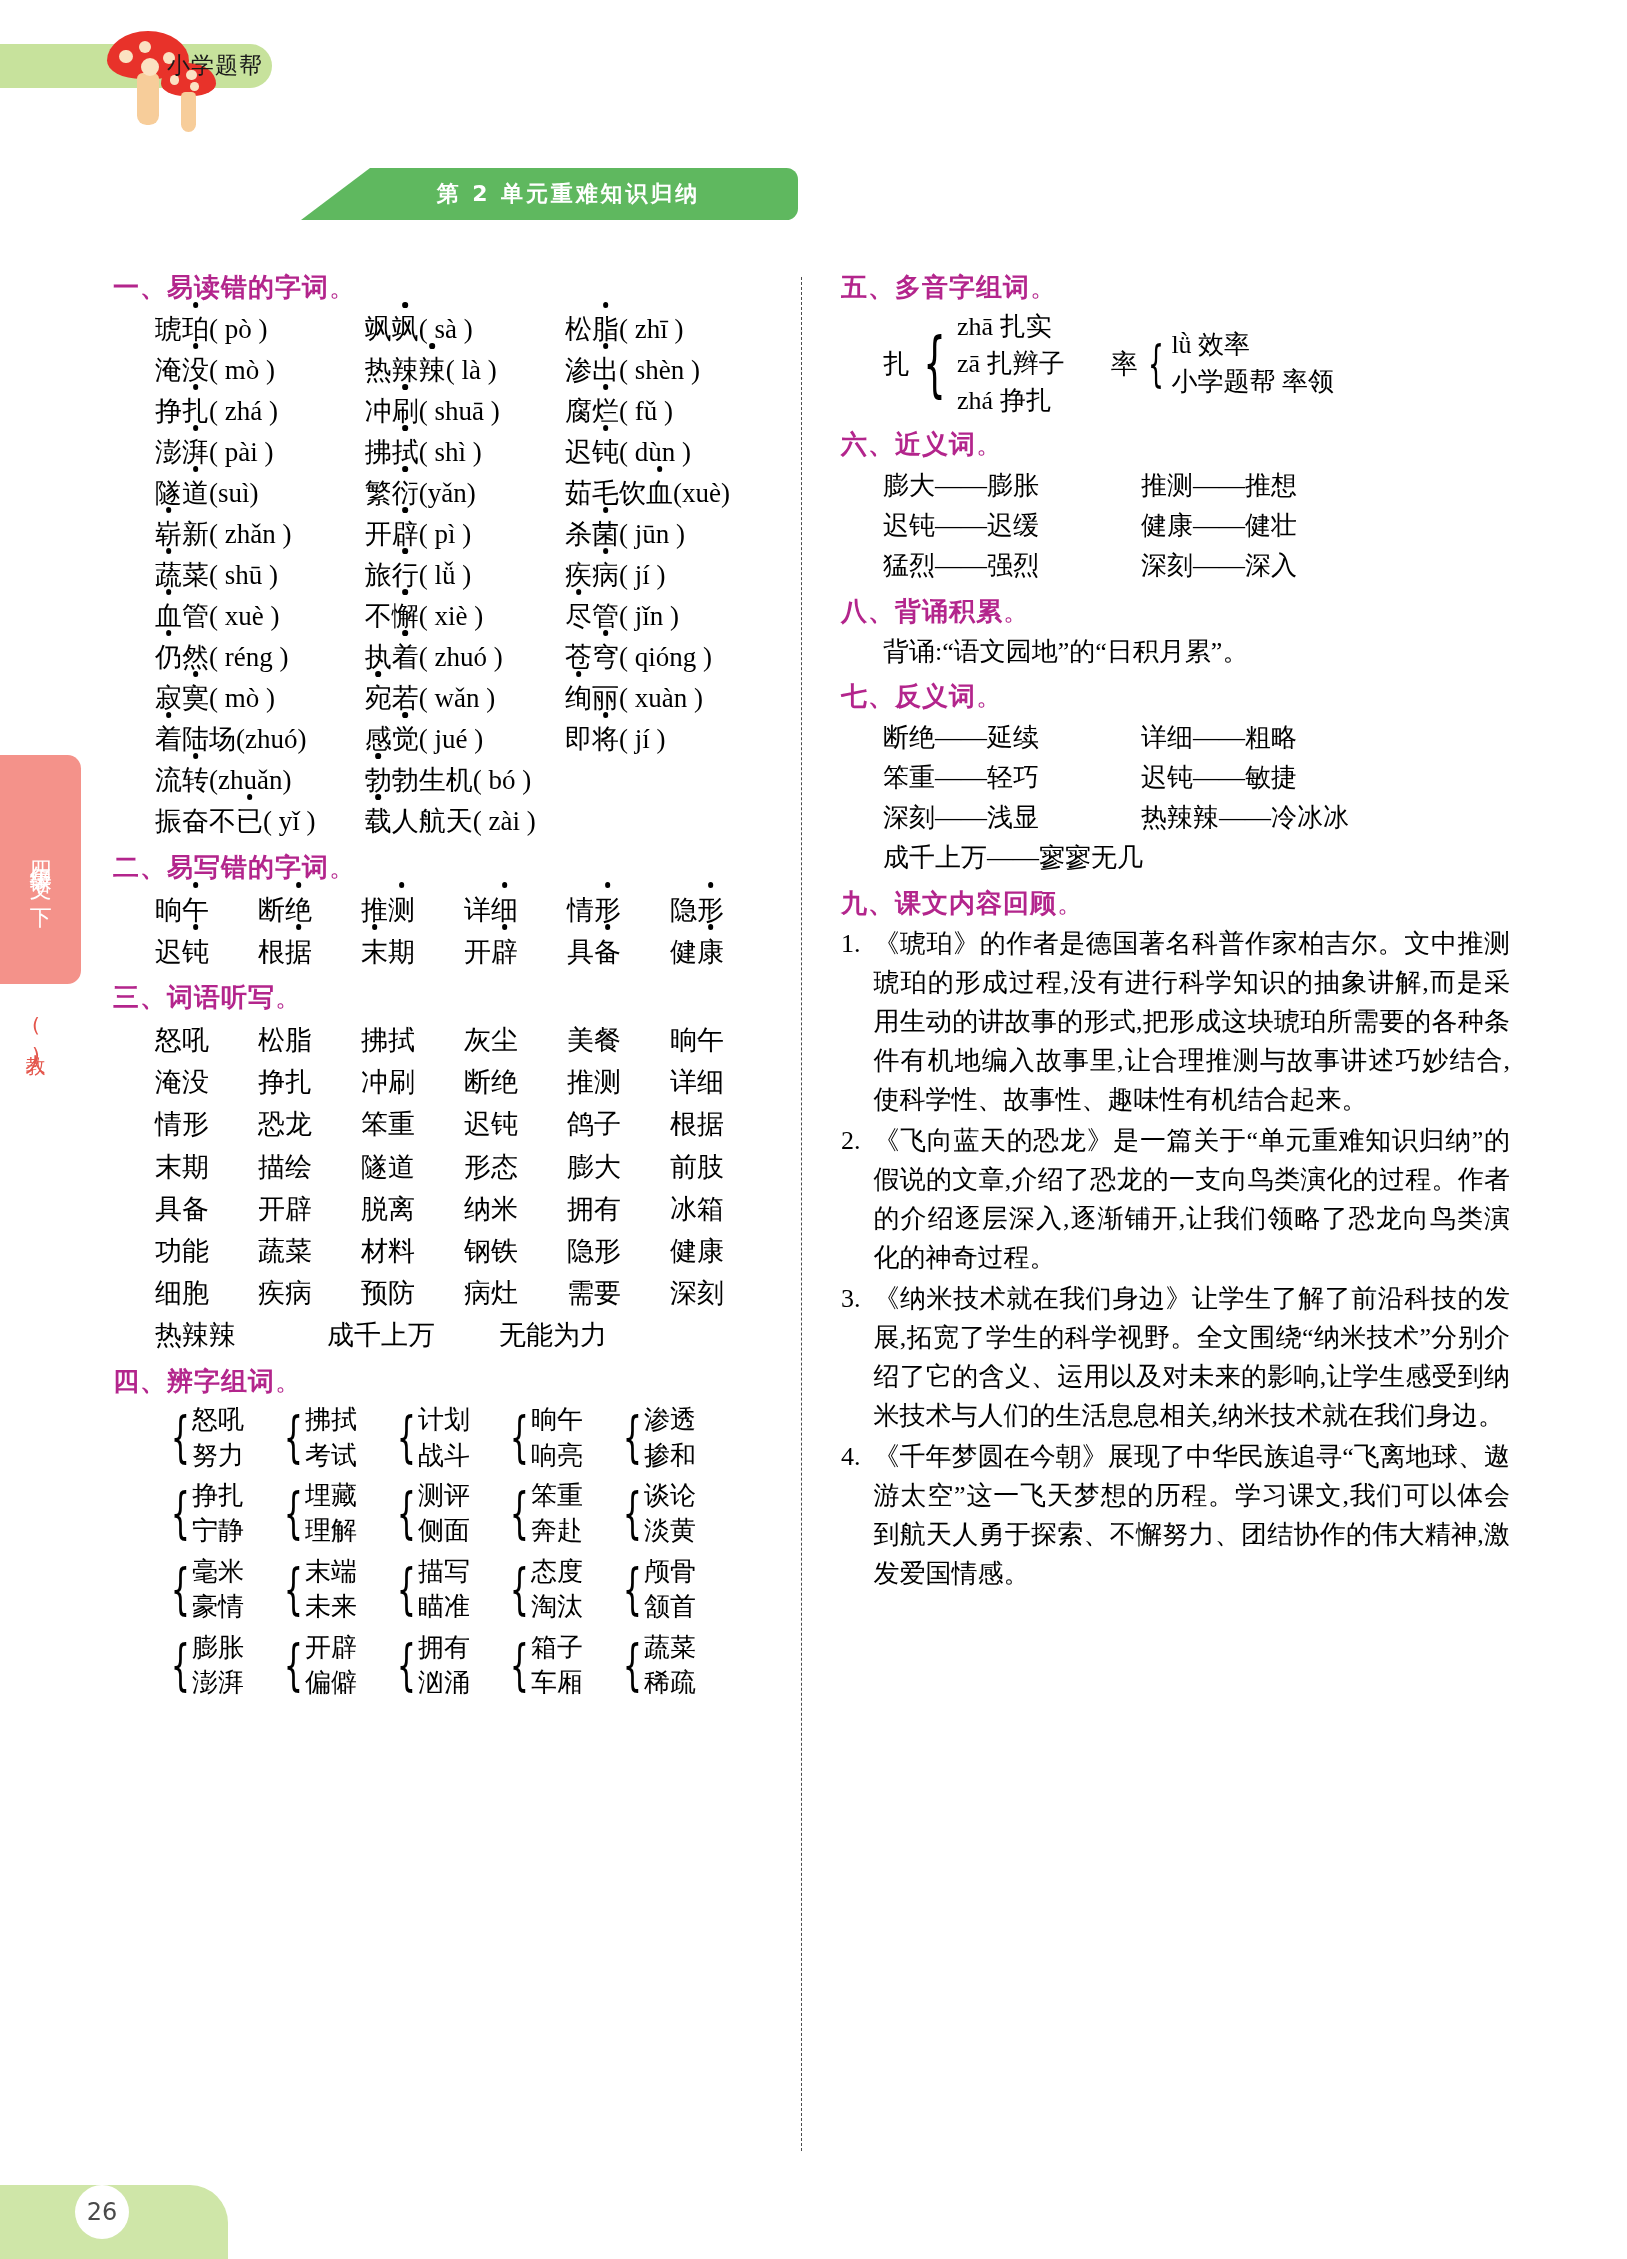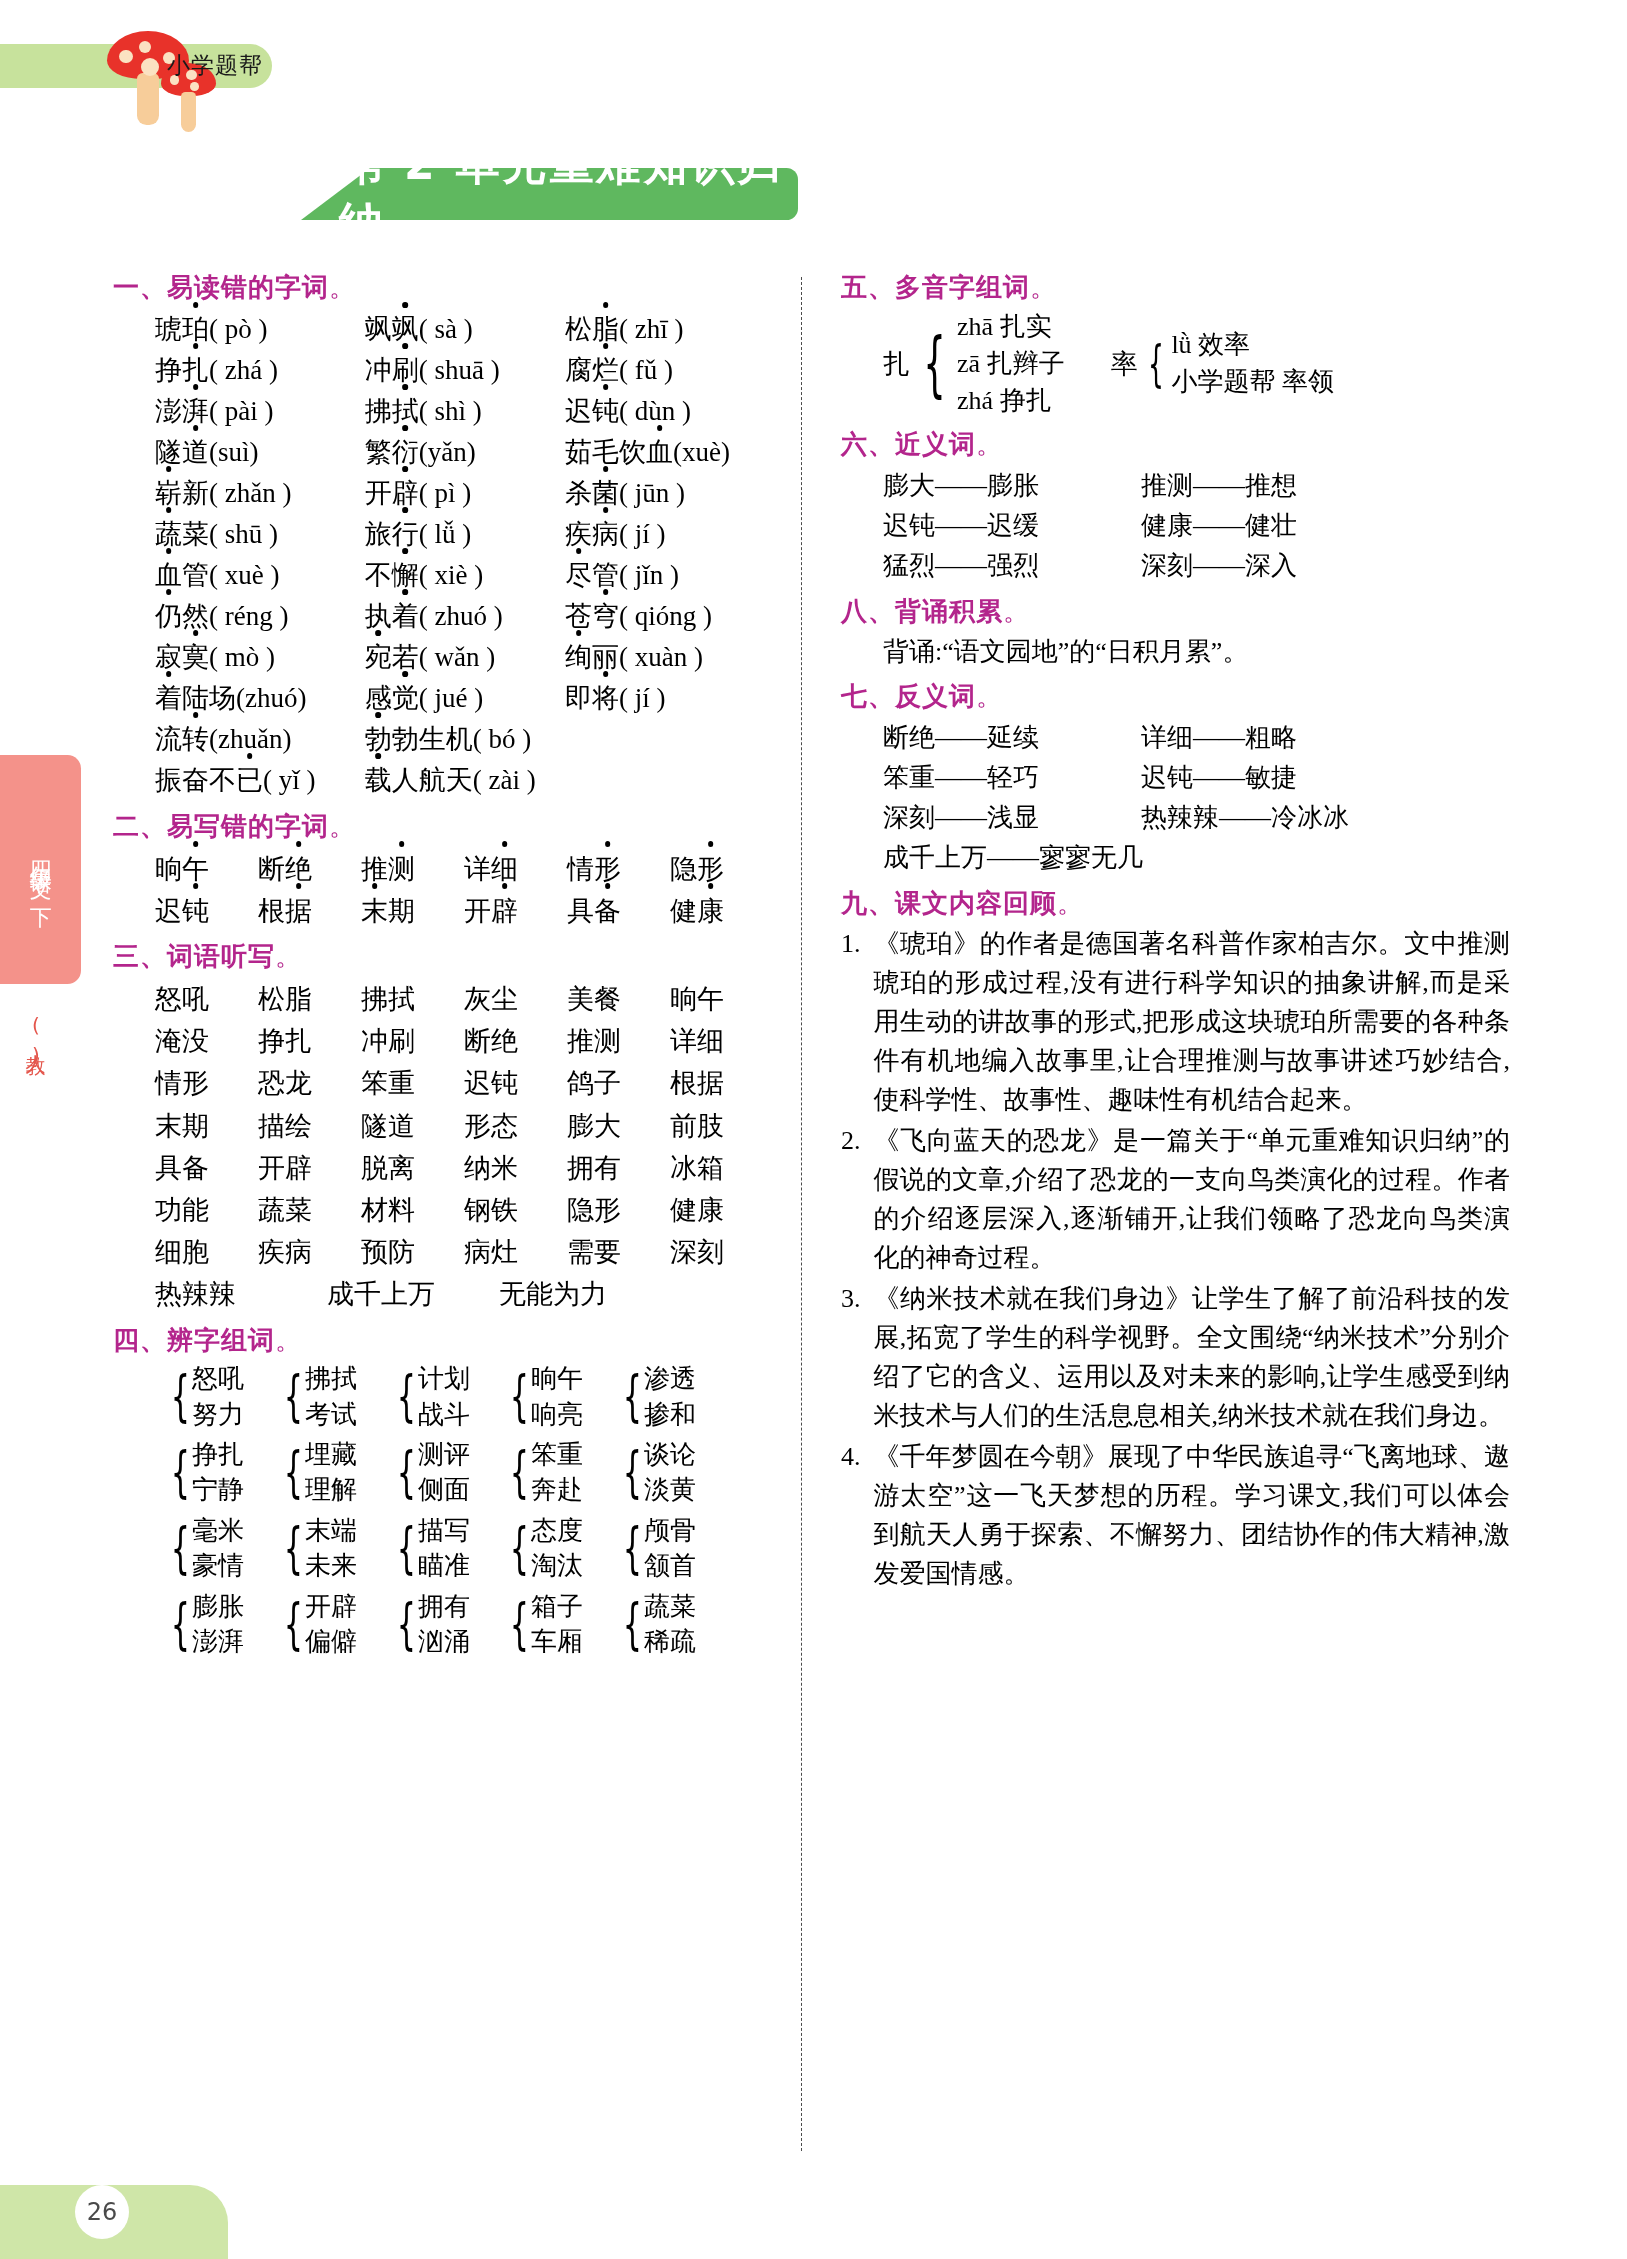--- a/index.html
+++ b/index.html
@@ -47,21 +47,21 @@
   .title-ribbon{
     position:absolute; left:0; top:0; width:100%; height:100%;
     background:#5fb85f;
     clip-path: polygon(69px 0, 100% 0, 100% 100%, 0 100%);
     border-radius:0 11.5px 11.5px 0;
   }
   .title-text{
     position:absolute; left:0; top:0; width:100%; height:100%;
     display:flex; align-items:center; justify-content:center;
     font-family:"DejaVu Sans", sans-serif;
-    font-weight:bold; font-size:44px; color:#ffffff; letter-spacing:2.9px;
+    font-weight:bold; font-size:22px; color:#ffffff; letter-spacing:2.9px;
     padding-left:38px; box-sizing:border-box;
   }
 
   
   .side-tab{
     position:absolute; left:0; top:755px; width:81px; height:229px;
     background:#f4928a; border-radius:0 13.4px 13.4px 0;
     display:flex; align-items:center; justify-content:center;
   }
   .side-tab-inner{
@@ -209,20 +209,25 @@
     <h2 class="sec">
       <span>一、易读错的字词</span><span class="circ">。</span>
     </h2>
     <div id="s1-grid">
         <div class="pyrow">
           <div class="pycell c1">琥<span class="dotchar">珀</span>( pò )</div>
           <div class="pycell c2">飒<span class="dotchar">飒</span>( sà )</div>
           <div class="pycell c3">松<span class="dotchar">脂</span>( zhī )</div>
         </div>
         <div class="pyrow">
+          <div class="pycell c1">淹<span class="dotchar">没</span>( mò )</div>
+          <div class="pycell c2">热辣<span class="dotchar">辣</span>( là )</div>
+          <div class="pycell c3">渗<span class="dotchar">出</span>( shèn )</div>
+        </div>
+        <div class="pyrow">
           <div class="pycell c1">挣<span class="dotchar">扎</span>( zhá )</div>
           <div class="pycell c2">冲<span class="dotchar">刷</span>( shuā )</div>
           <div class="pycell c3">腐<span class="dotchar">烂</span>( fǔ )</div>
         </div>
         <div class="pyrow">
           <div class="pycell c1">澎<span class="dotchar">湃</span>( pài )</div>
           <div class="pycell c2">拂<span class="dotchar">拭</span>( shì )</div>
           <div class="pycell c3">迟<span class="dotchar">钝</span>( dùn )</div>
         </div>
         <div class="pyrow">

